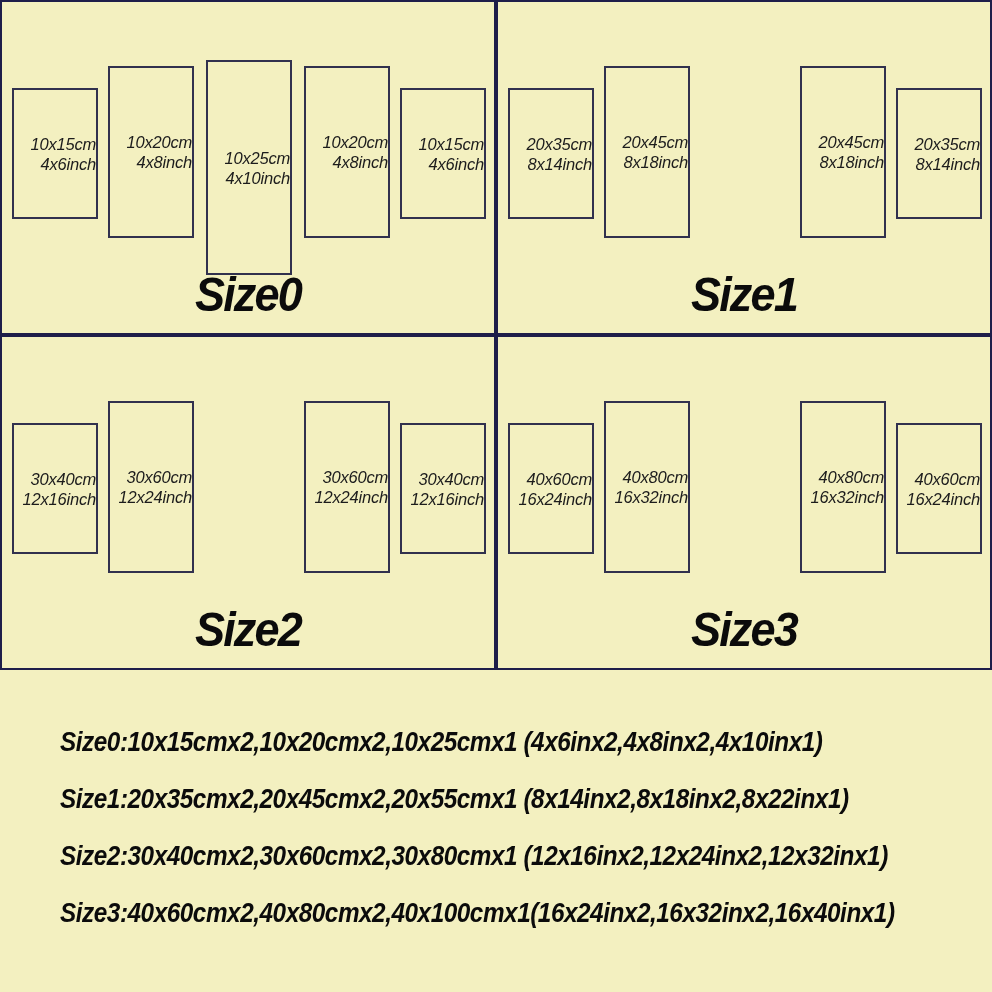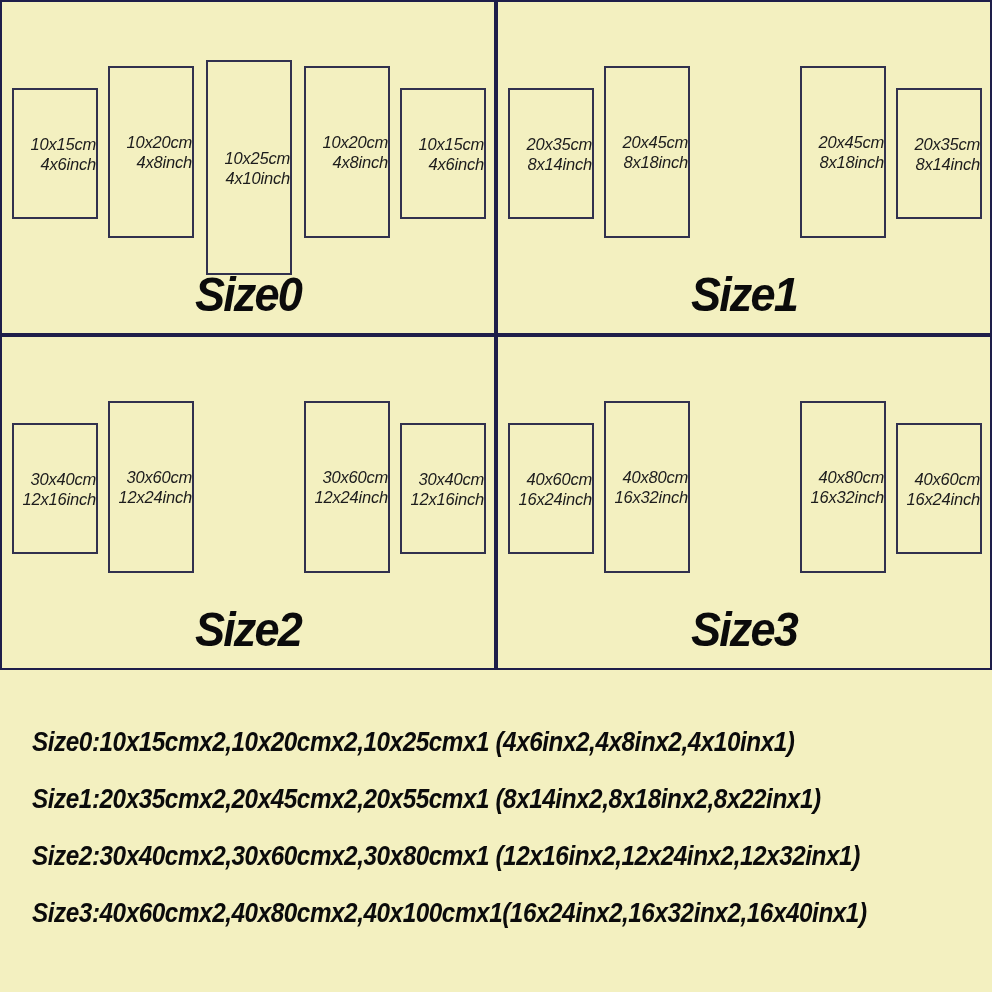--- a/index.html
+++ b/index.html
@@ -46,21 +46,21 @@
     position:absolute;left:0;right:0;bottom:14px;
     text-align:center;
     font-weight:bold;font-style:italic;
     font-size:49px;line-height:1;
     letter-spacing:-2px;
     color:var(--heading);
     transform:scaleX(0.92);
   }
   .bottom{
     position:absolute;left:0;top:670px;width:992px;height:322px;
-    padding:56px 0 0 32px;
+    padding:56px 0 0 60px;
     background:var(--background);
   }
   .summary-line{
     font-weight:bold;font-style:italic;
     font-size:27px;line-height:32px;
     letter-spacing:-0.5px;
     color:var(--heading);
     white-space:nowrap;
     transform:scaleX(0.9);
     transform-origin:left center;

